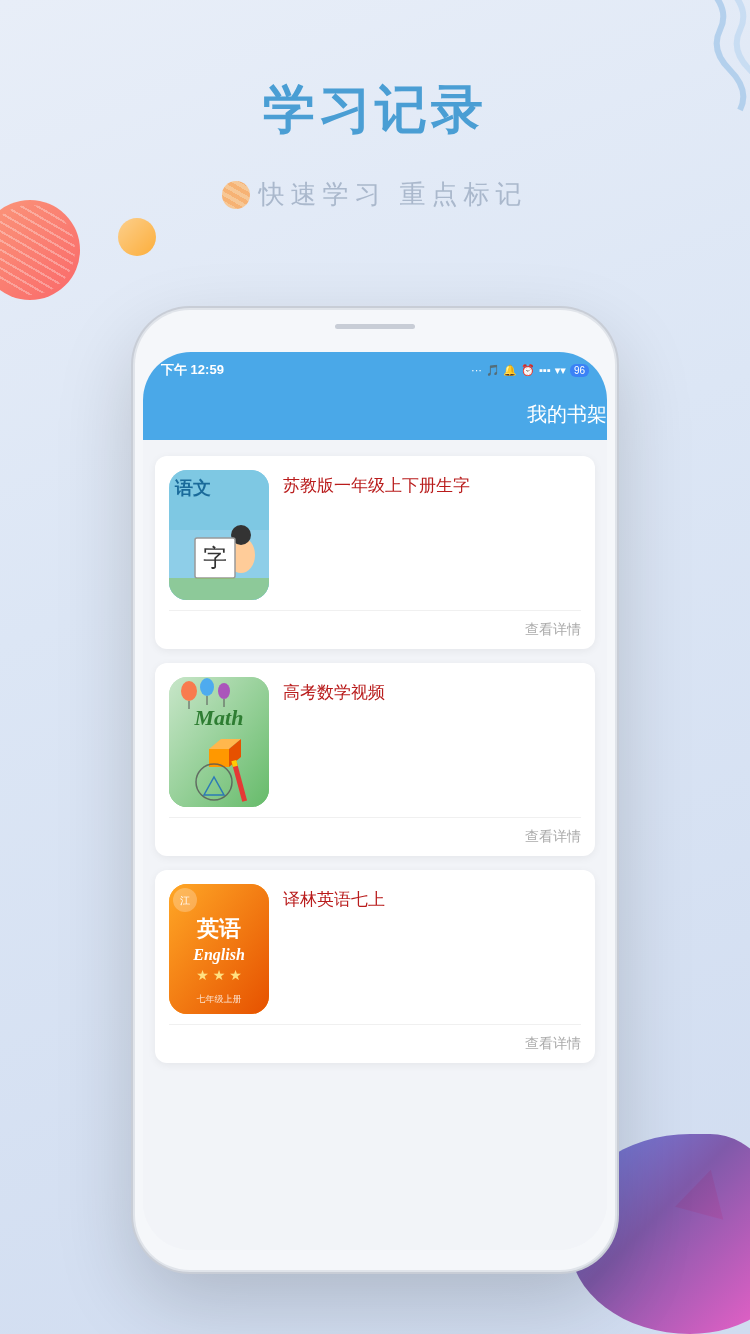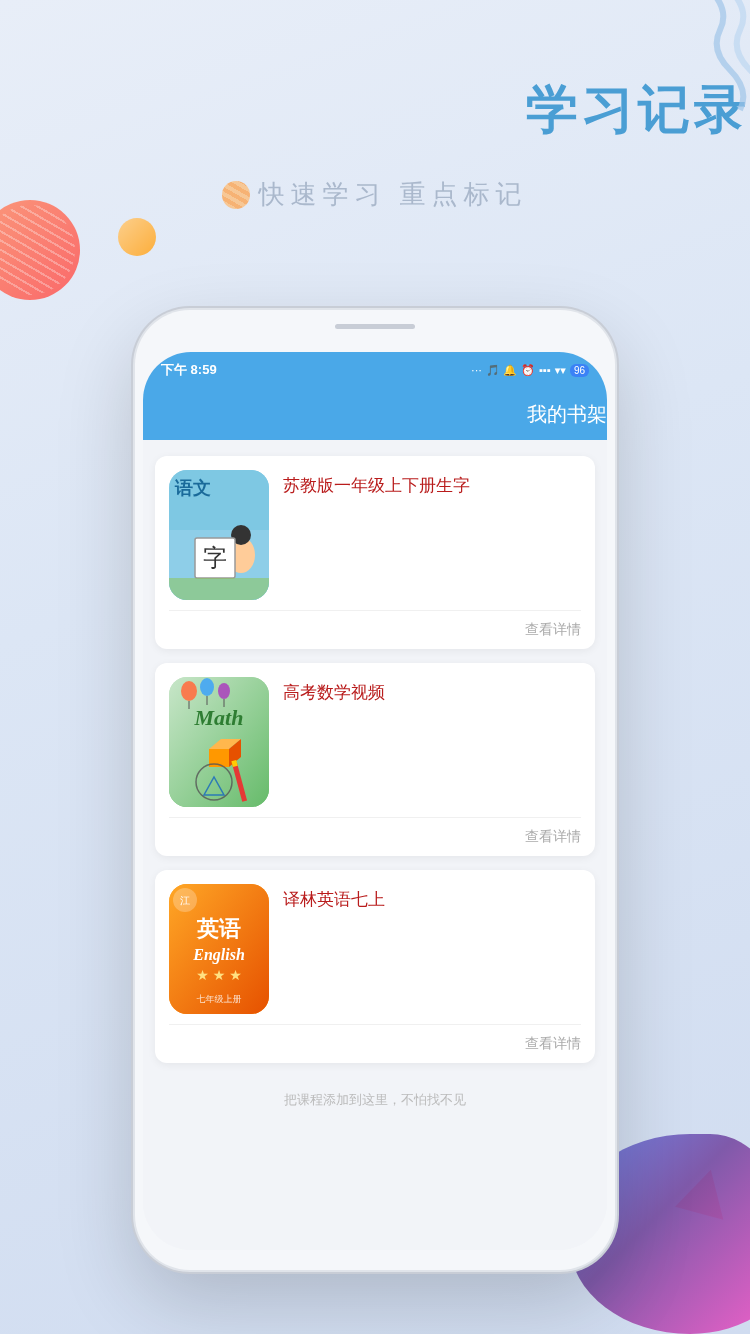--- a/index.html
+++ b/index.html
@@ -80,21 +80,21 @@
       right: -40px;
       width: 220px;
       height: 200px;
       background: linear-gradient(135deg, #667eea 0%, #764ba2 40%, #f953c6 100%);
       border-radius: 60% 40% 50% 60% / 50% 60% 40% 50%;
       opacity: 0.9;
     }
 
     
     .header-section {
-      text-align: right;
+      text-align: center;
       padding-top: 75px;
     }
     .main-title {
       font-size: 52px;
       font-weight: 600;
       color: #4a9ed4;
       letter-spacing: 4px;
       margin-bottom: 18px;
     }
     .sub-title {
@@ -307,21 +307,21 @@
     <span>快速学习  重点标记</span>
   </div>
 </div>
 
 <div class="phone-container">
   <div class="phone-shell">
     <div class="phone-notch-top"></div>
     <div class="phone-screen">
 
       <div class="status-bar">
-        <span class="status-time">下午 8:59</span>
+        <span class="status-time">下午 12:59</span>
         <div class="status-icons">
           <span>···</span>
           <span>🎵</span>
           <span>🔔</span>
           <span>⏰</span>
           <span>▪▪▪</span>
           <span>▾▾</span>
           <span style="background:#3b82f6;color:white;padding:1px 4px;border-radius:6px;font-size:10px;">96</span>
         </div>
       </div>
@@ -422,18 +422,17 @@
 
                 <text x="50" y="118" font-size="9" text-anchor="middle" fill="rgba(255,255,255,0.8)">七年级上册</text>
               </svg>
             </div>
             <div class="book-title">译林英语七上</div>
           </div>
           <div class="card-divider"></div>
           <div class="view-detail-btn">查看详情</div>
         </div>
 
-        <div class="bottom-hint">把课程添加到这里，不怕找不见</div>
 
       </div>
     </div>
   </div>
 </div>
 
 </body></html>

